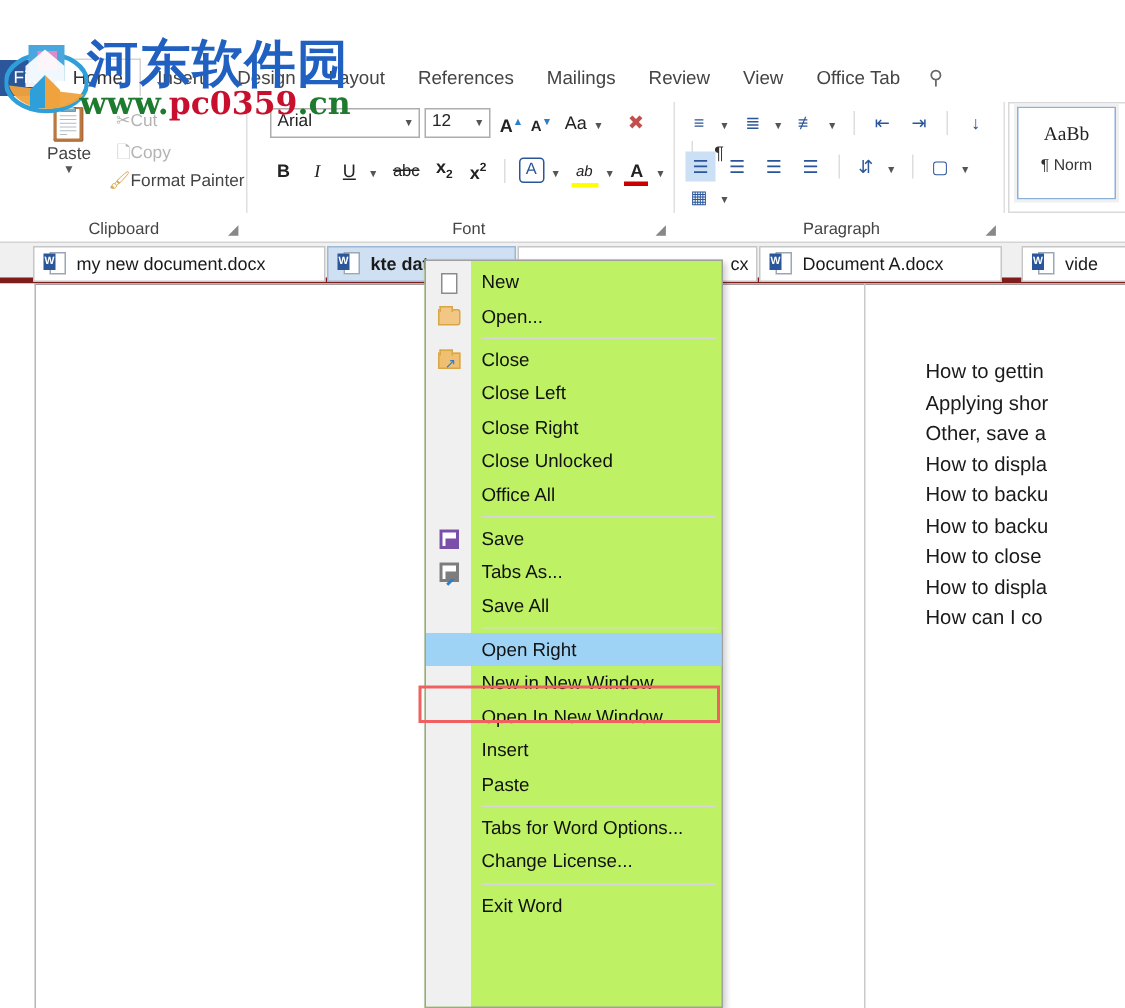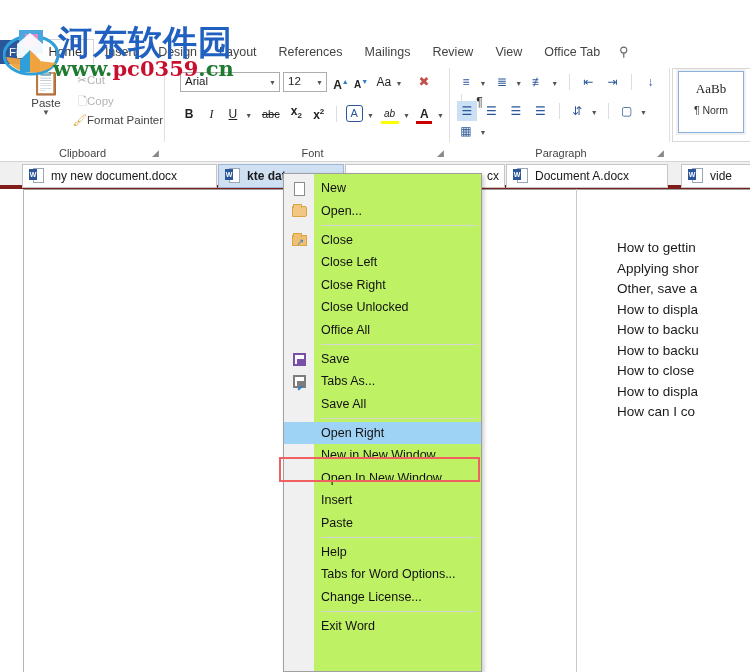--- a/index.html
+++ b/index.html
@@ -524,24 +524,20 @@
     </div>
     <div class="mi">
       <span class="mi-icon"></span>
       <span class="mi-lbl">Paste</span>
     </div>
 
     <div class="msep"></div>
 
     <div class="mi">
       <span class="mi-icon"></span>
-      <span class="mi-lbl">Help</span>
-    </div>
-    <div class="mi">
-      <span class="mi-icon"></span>
       <span class="mi-lbl">Tabs for Word Options...</span>
     </div>
     <div class="mi">
       <span class="mi-icon"></span>
       <span class="mi-lbl">Change License...</span>
     </div>
 
     <div class="msep"></div>
 
     <div class="mi">

